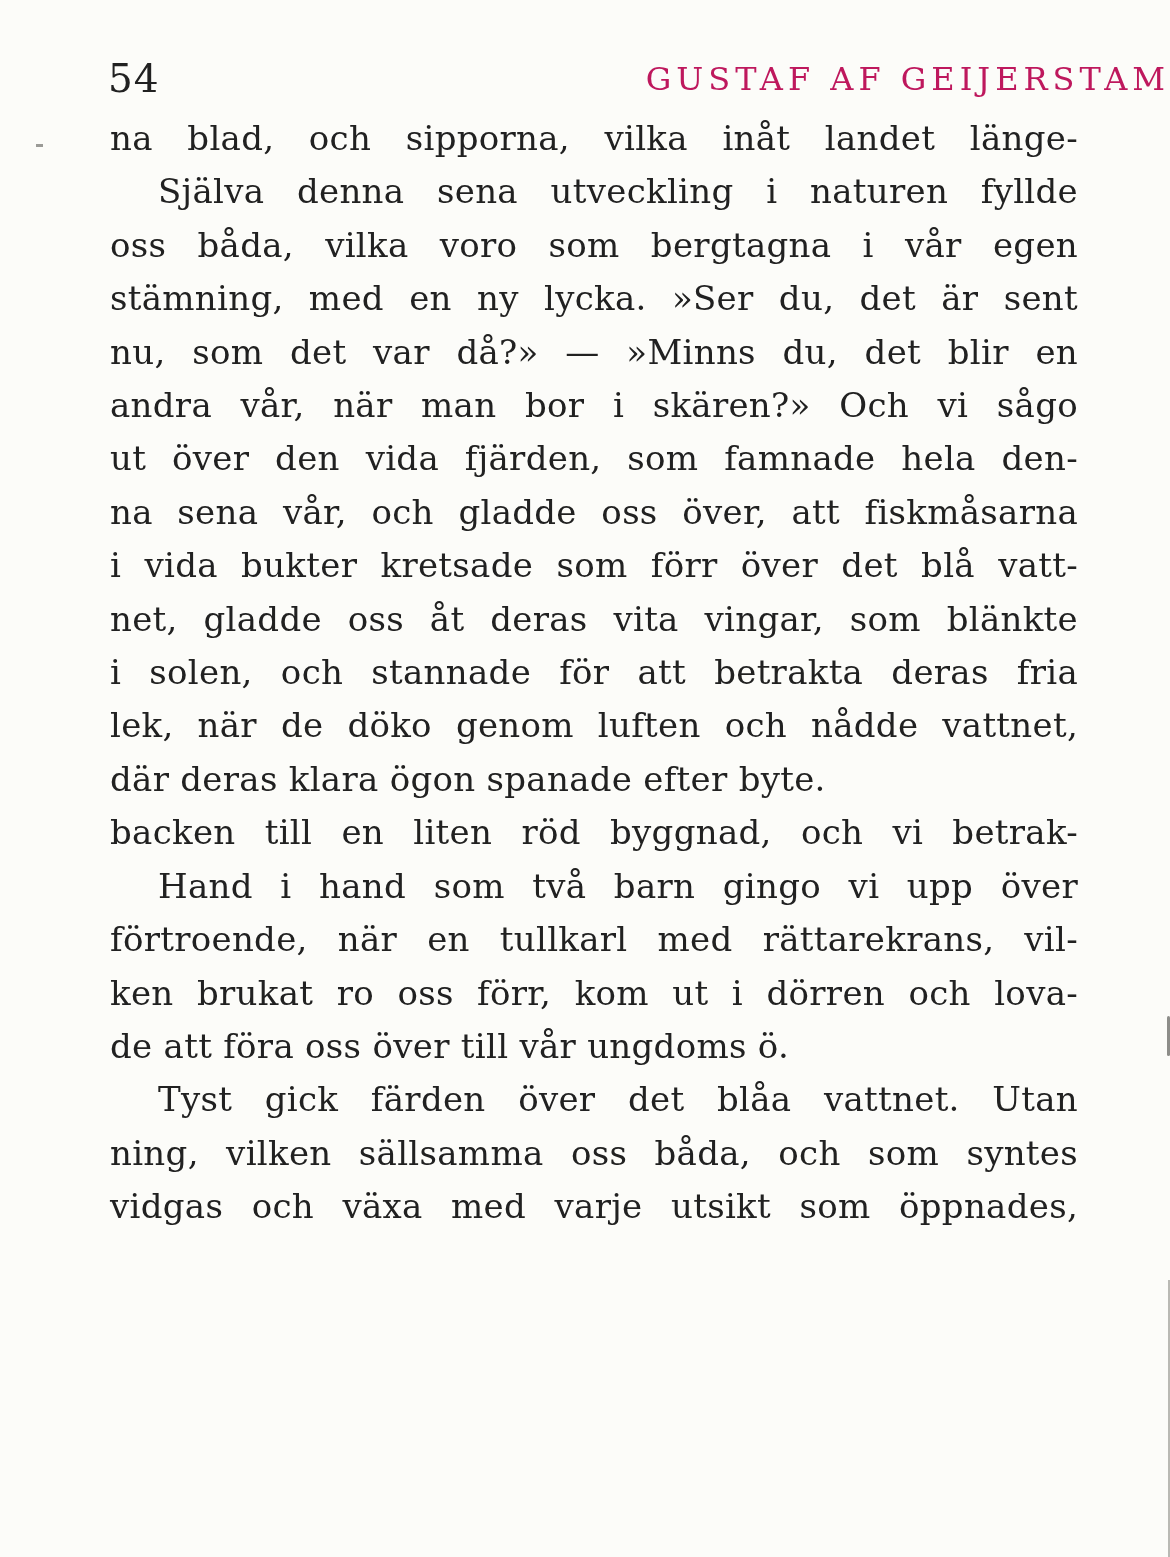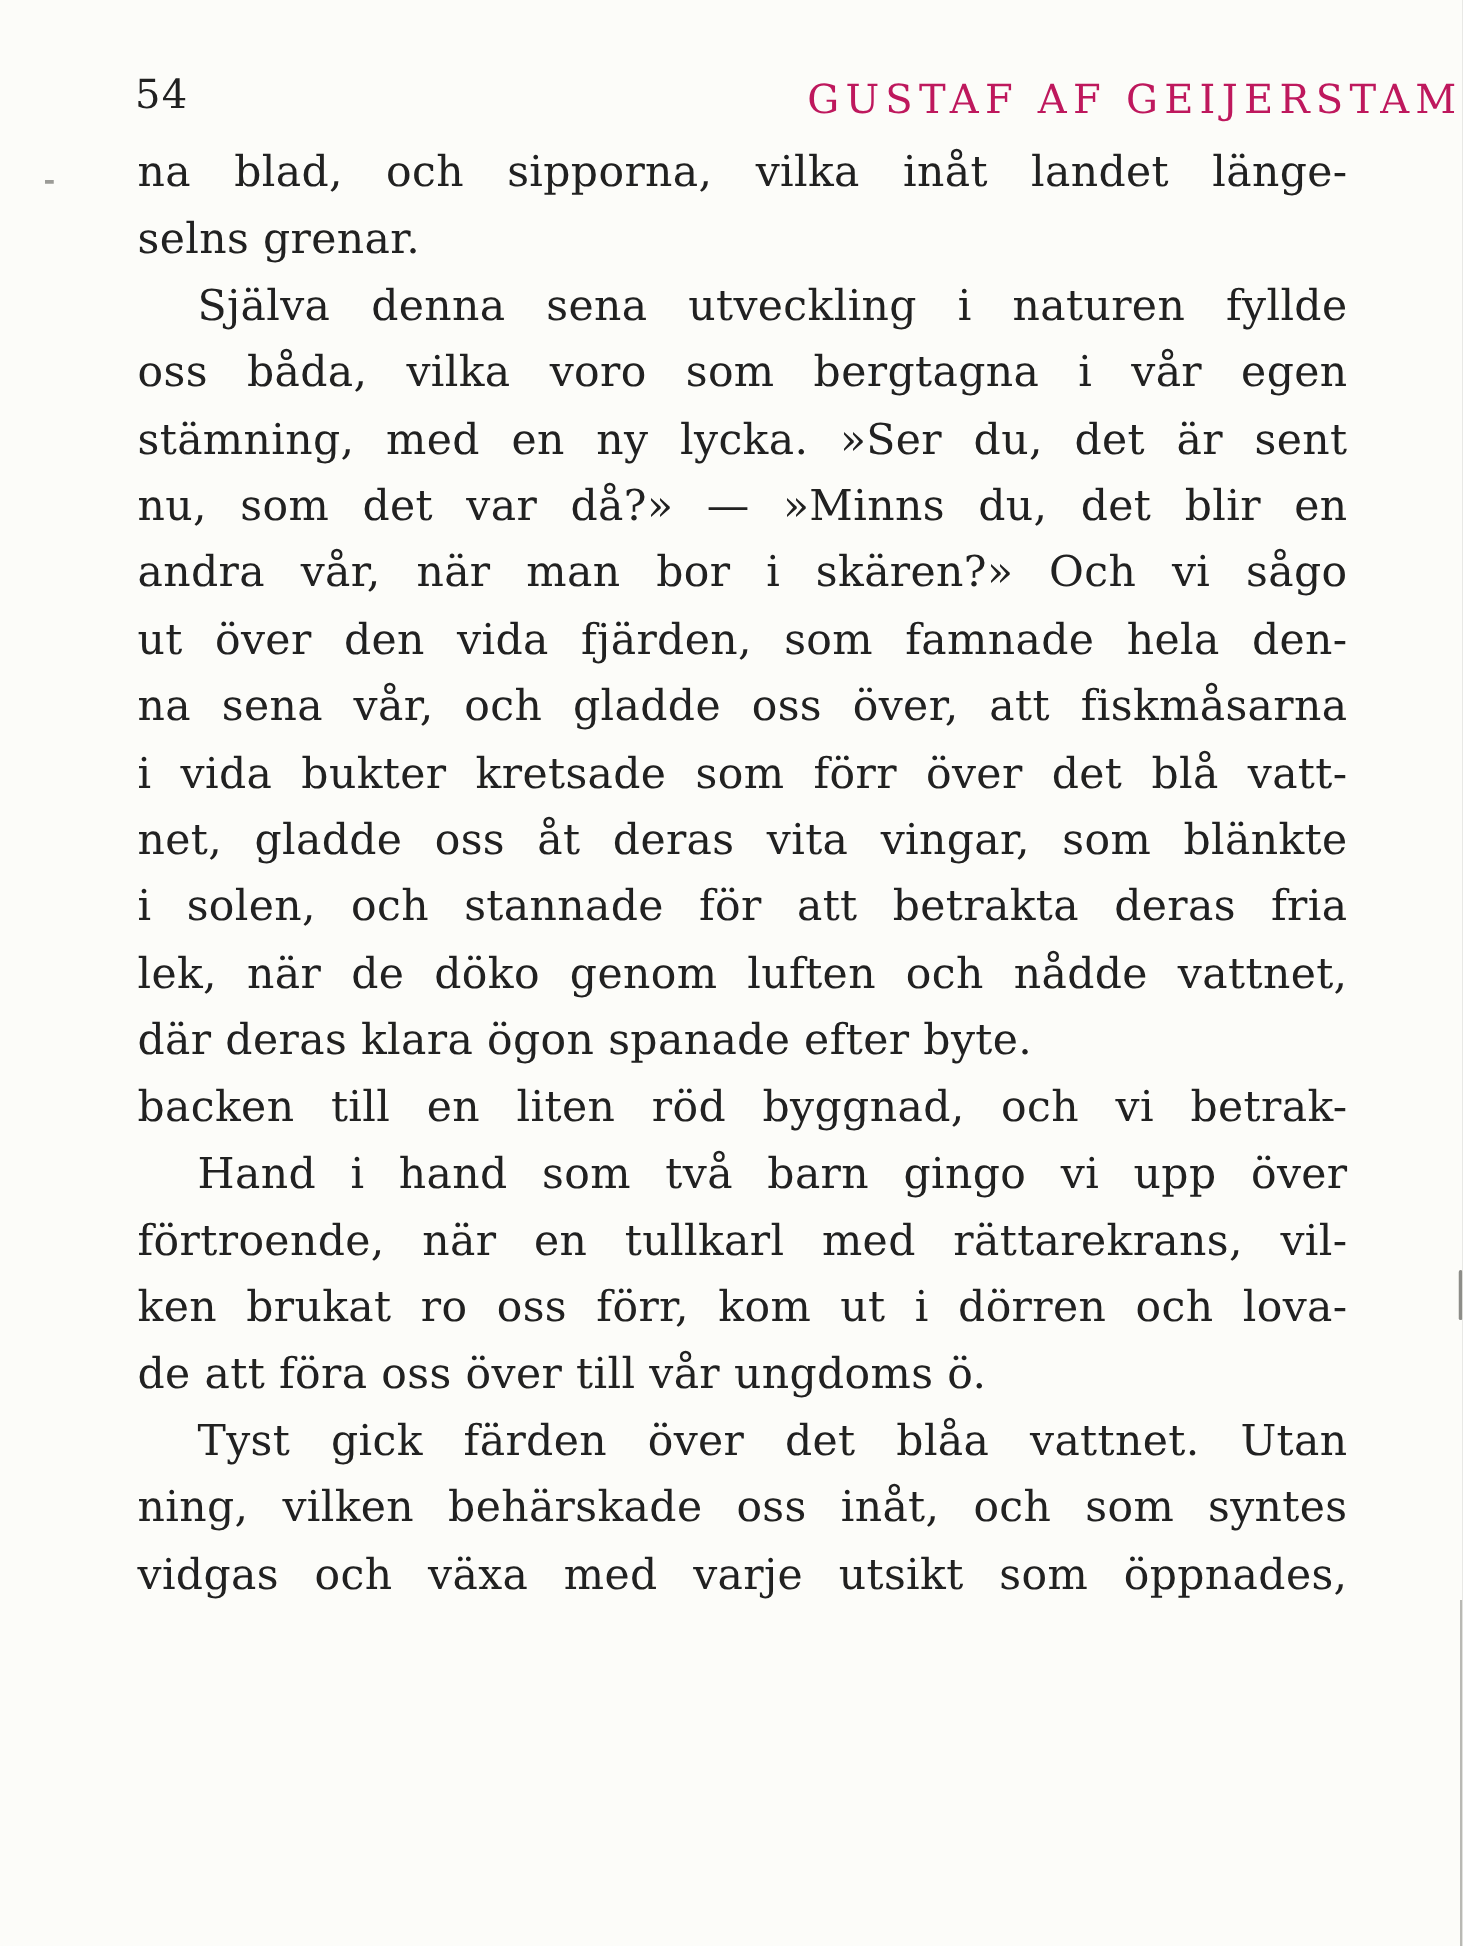--- a/index.html
+++ b/index.html
@@ -24,21 +24,21 @@
     position: absolute;
     top: 52px;
     left: 0;
     right: 0;
     height: 46px;
   }
   .page-number {
     position: absolute;
     left: 108px;
     top: 4px;
-    font-size: 32px;
+    font-size: 39px;
     letter-spacing: 1px;
   }
   .running-title {
     text-align: right;
     font-size: 32px;
     letter-spacing: 5px;
     padding-top: 8px;
     color: #be185d;
   }
   
@@ -93,21 +93,20 @@
 <div class="page">
 
   <header class="page-header">
     <span class="page-number">54</span>
     <div class="running-title">GUSTAF AF GEIJERSTAM</div>
   </header>
 
   <main class="text-block">
       <div class="paragraph">
         <div class="line">na blad, och sipporna, vilka inåt landet länge-</div>
-        <div class="line last">selns grenar.</div>
       </div>
       <div class="paragraph">
         <div class="line indent">Själva denna sena utveckling i naturen fyllde</div>
         <div class="line">oss båda, vilka voro som bergtagna i vår egen</div>
         <div class="line">stämning, med en ny lycka. »Ser du, det är sent</div>
         <div class="line">nu, som det var då?» — »Minns du, det blir en</div>
         <div class="line">andra vår, när man bor i skären?» Och vi sågo</div>
         <div class="line">ut över den vida fjärden, som famnade hela den-</div>
         <div class="line">na sena vår, och gladde oss över, att fiskmåsarna</div>
         <div class="line">i vida bukter kretsade som förr över det blå vatt-</div>
@@ -118,21 +117,21 @@
       </div>
       <div class="paragraph">
         <div class="line">backen till en liten röd byggnad, och vi betrak-</div>
         <div class="line indent">Hand i hand som två barn gingo vi upp över</div>
         <div class="line">förtroende, när en tullkarl med rättarekrans, vil-</div>
         <div class="line">ken brukat ro oss förr, kom ut i dörren och lova-</div>
         <div class="line last">de att föra oss över till vår ungdoms ö.</div>
       </div>
       <div class="paragraph">
         <div class="line indent">Tyst gick färden över det blåa vattnet. Utan</div>
-        <div class="line">ning, vilken behärskade oss inåt, och som syntes</div>
+        <div class="line">ning, vilken sällsamma oss båda, och som syntes</div>
         <div class="line">vidgas och växa med varje utsikt som öppnades,</div>
       </div>
     </main>
 
   <div class="artifact artifact-right"></div>
   <div class="artifact artifact-edge"></div>
   <div class="artifact artifact-left"></div>
 
 </div>
 

